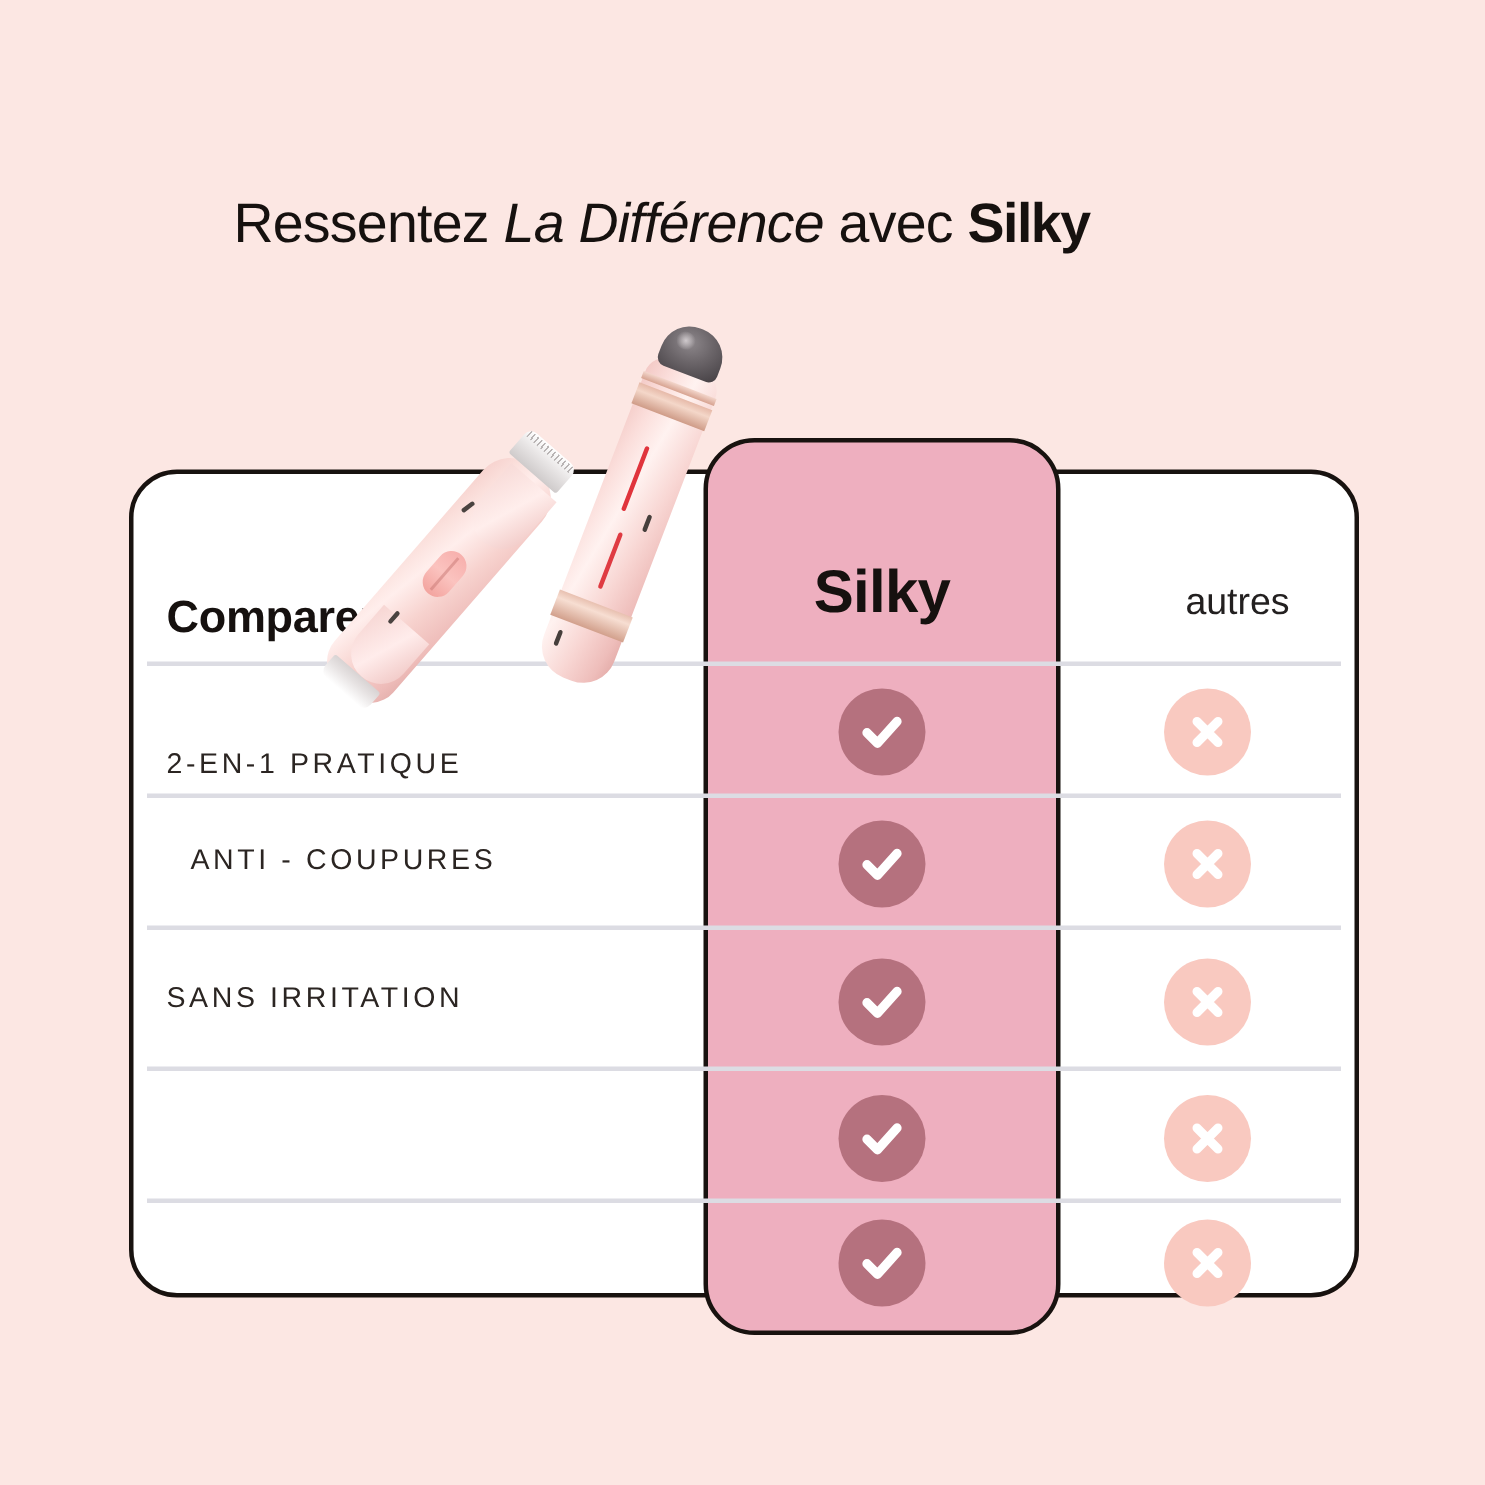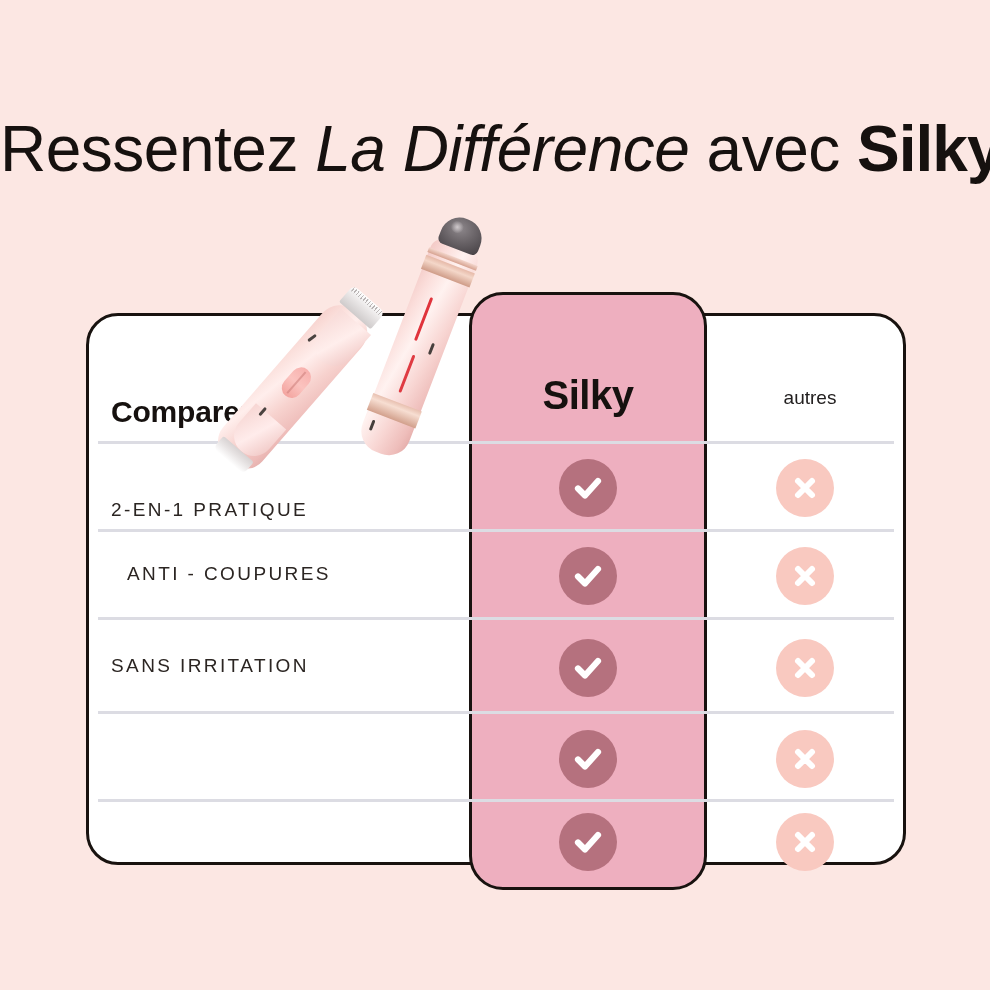--- a/index.html
+++ b/index.html
@@ -15,21 +15,21 @@
     position: relative;
   }
 
   
   .headline {
     position: absolute;
     left: 0;
     top: 118px;
     width: 882px;
     text-align: center;
-    font-size: 64px;
+    font-size: 37px;
     line-height: 62px;
     color: #16110f;
     white-space: nowrap;
     letter-spacing: -0.5px;
   }
   .headline .w-reg { font-weight: 500; }
   .headline .w-ital { font-style: italic; font-weight: 500; }
   .headline .w-bold { font-weight: 800; letter-spacing: -1px;}
 
   
@@ -113,24 +113,24 @@
     width: 238px;
     text-align: center;
     font-size: 40px;
     font-weight: 800;
     color: #16110f;
     letter-spacing: -0.5px;
     z-index: 6;
   }
   .head-others {
     position: absolute;
-    left: 626px;
+    left: 641px;
     width: 196px;
     text-align: center;
-    font-size: 19px;
+    font-size: 25px;
     font-weight: 400;
     color: #232020;
     letter-spacing: 0px;
     z-index: 6;
   }
 
   .mark {
     position: absolute;
     width: 58px;
     height: 58px;

